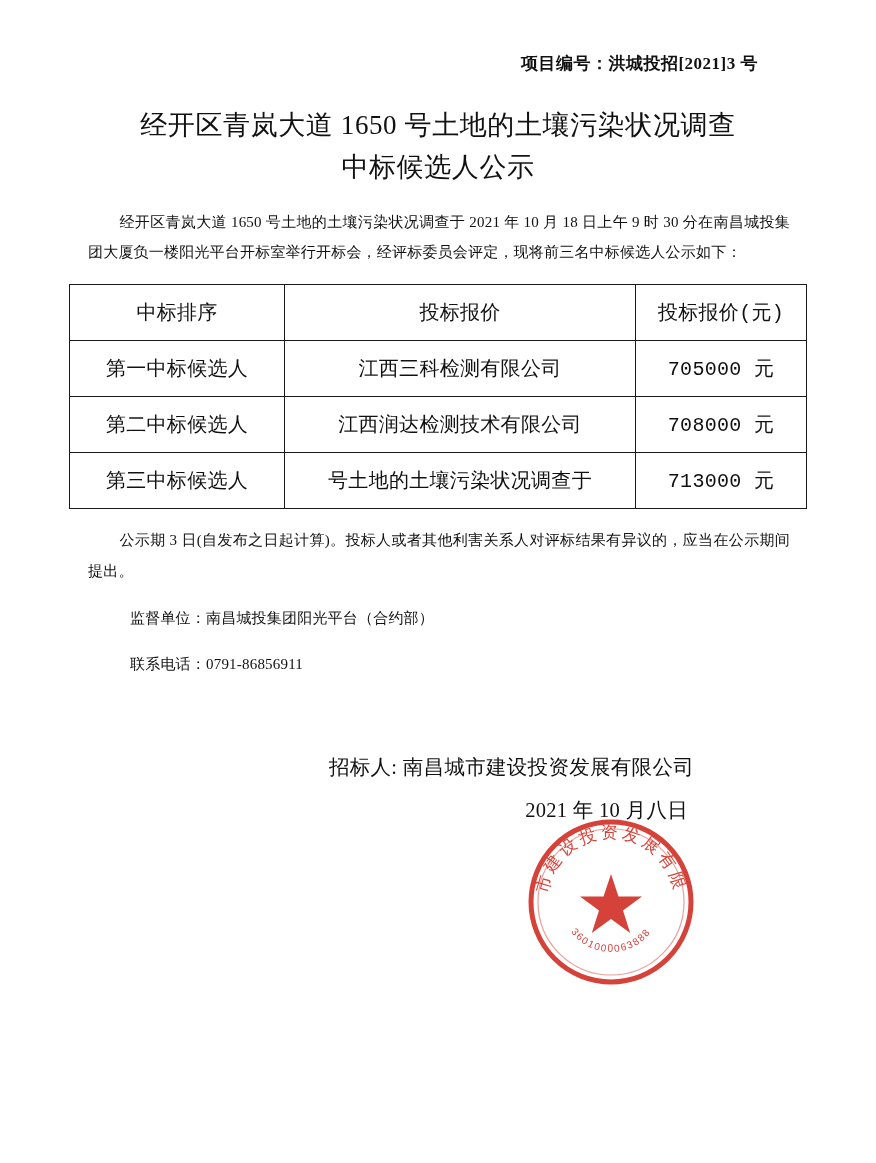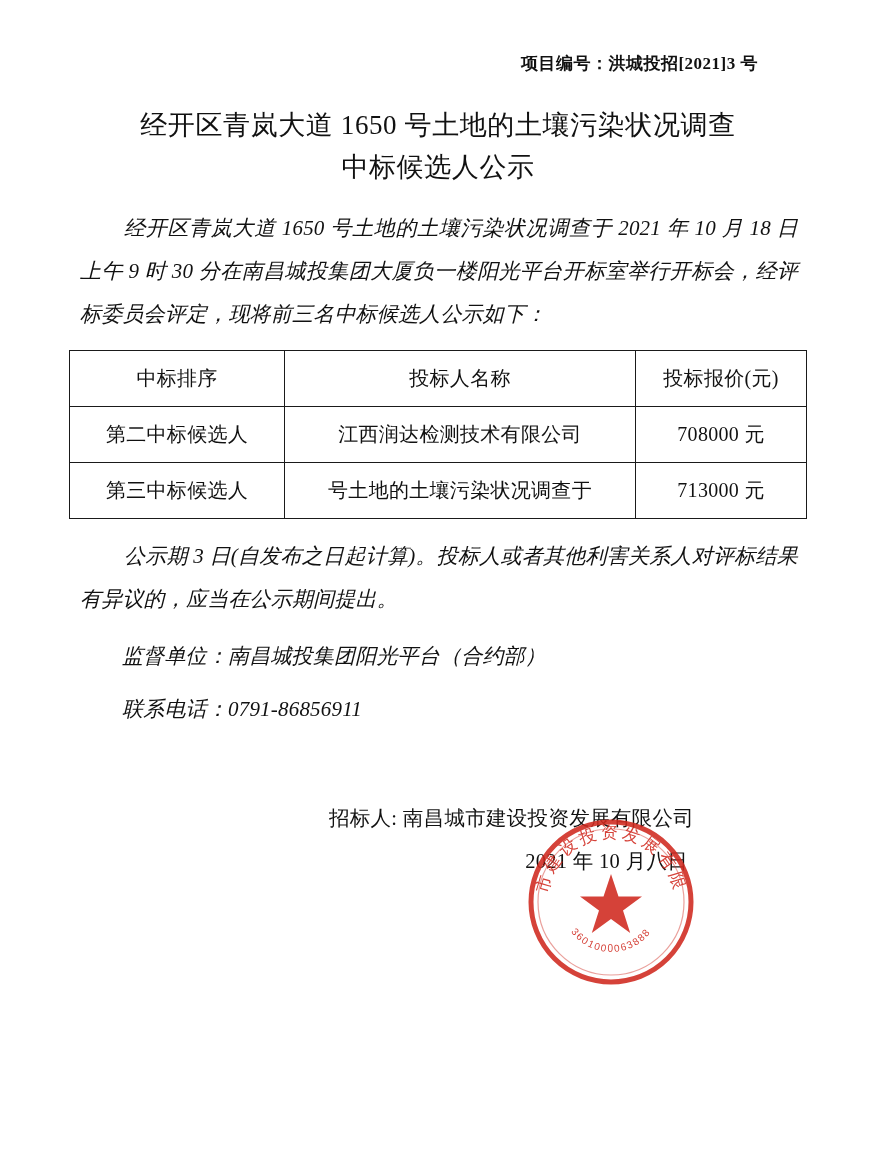--- a/index.html
+++ b/index.html
@@ -41,27 +41,26 @@
     font-weight: normal;
     line-height: 1.55;
     letter-spacing: 0.6px;
   }
   .doc-title .line2 {
     display: block;
   }
 
   
   .para {
-    font-size: 21px;
+    font-size: 15px;
     line-height: 2.05;
     text-align: justify;
     text-justify: inter-ideograph;
     letter-spacing: 0.2px;
-    margin: 8px;
-    font-style: italic;
+    margin: 16px;
   }
   .para.indent {
     text-indent: 2.1em;
   }
   .para-intro {
     margin-top: 18px;
     padding: 0 8px 0 10px;
   }
 
   
@@ -72,20 +71,21 @@
     table-layout: fixed;
   }
   table.bid-table td, table.bid-table th {
     border: 1.6px solid #1a1a1a;
     font-size: 20px;
     font-weight: normal;
     text-align: center;
     height: 51px;
     padding: 2px 17px;
     letter-spacing: 0.3px;
+    font-family: Liberation Mono, monospace;
   }
   table.bid-table th {
     font-weight: normal;
   }
   .col-rank  { width: 180px; }
   .col-name  { width: 316px; }
   .col-price { width: 136px; }
 
   
   .para-after {
@@ -145,25 +145,30 @@
     <span class="line1">经开区青岚大道 1650 号土地的土壤污染状况调查</span>
     <span class="line2">中标候选人公示</span>
   </div>
 
   <p class="para indent para-intro">经开区青岚大道 1650 号土地的土壤污染状况调查于 2021 年 10 月 18 日上午 9 时 30 分在南昌城投集团大厦负一楼阳光平台开标室举行开标会，经评标委员会评定，现将前三名中标候选人公示如下：</p>
 
   <table class="bid-table">
     <thead>
       <tr>
         <th class="col-rank">中标排序</th>
-        <th class="col-name">投标人名称</th>
+        <th class="col-name">投标报价</th>
         <th class="col-price">投标报价(元)</th>
       </tr>
     </thead>
     <tbody>
+      <tr>
+        <td>第一中标候选人</td>
+        <td>江西三科检测有限公司</td>
+        <td>705000 元</td>
+      </tr>
       <tr>
         <td>第二中标候选人</td>
         <td>江西润达检测技术有限公司</td>
         <td>708000 元</td>
       </tr>
       <tr>
         <td>第三中标候选人</td>
         <td>号土地的土壤污染状况调查于</td>
         <td>713000 元</td>
       </tr>

